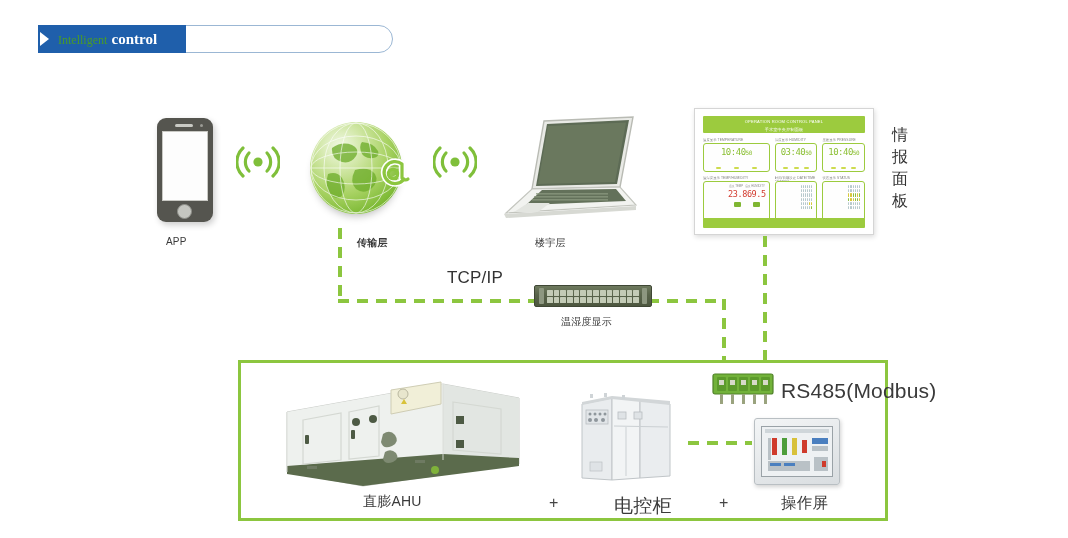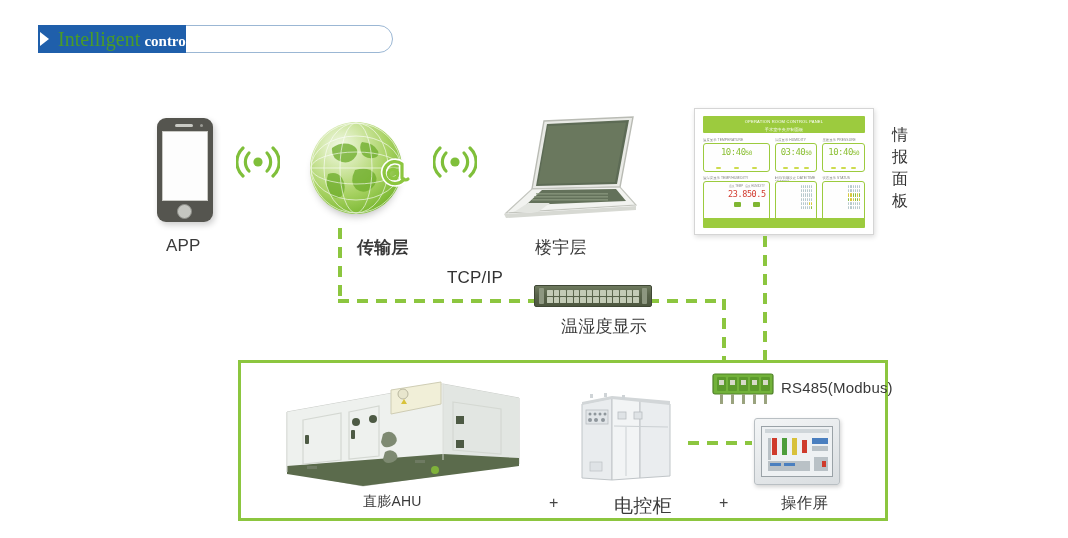--- a/index.html
+++ b/index.html
@@ -34,30 +34,30 @@
     border-top: 7px solid transparent; border-bottom: 7px solid transparent;
     border-left: 9px solid #ffffff;
   }
   .banner-text {
     position: absolute; left: 58px; top: 27px;
     height: 24px; line-height: 24px;
     white-space: nowrap; font-size: 15px;
   }
   .banner-text .t1 {
     font-family: "Liberation Serif", "DejaVu Serif", serif;
-    color: #4a9b28; font-size: 20px;
+    color: #4a9b28; font-size: 12px;
   }
   .banner-text .t2 {
     color: #ffffff; font-weight: bold; font-size: 15px;
     font-family: "Liberation Serif", "DejaVu Serif", serif;
   }
 
   
   .lbl {
-    position: absolute; color: #3a3a3a; font-size: 17px;
+    position: absolute; color: #3a3a3a; font-size: 10px;
     white-space: nowrap; letter-spacing: .2px;
   }
 
   
   .phone {
     position: absolute; left: 157px; top: 118px;
     width: 56px; height: 104px;
     background: #55554f; border-radius: 9px;
     box-shadow: 2px 3px 6px rgba(0,0,0,.20);
   }
@@ -344,21 +344,21 @@
 
       <div class="ip-cell">
         <div class="ip-cap">温湿度显示 TEMP/HUMIDITY</div>
         <div class="ip-box ip-box2">
           <div class="ip-two-cap">
             <i>温度 TEMP</i>
             <i>湿度 HUMIDITY</i>
           </div>
           <div class="ip-two">
             <span>23.8</span>
-            <span>50.5</span>
+            <span>69.5</span>
           </div>
           <div class="ip-grn">
               <i></i>
               <i></i>
             </div>
         </div>
       </div>
 
       <div class="ip-cell">
         <div class="ip-cap">时间/日期设定 DATE/TIME SETTING</div>
@@ -522,21 +522,21 @@
       </g>
       <g fill="#9aa37e">
         <rect x="8" y="22" width="3" height="10"></rect>
         <rect x="19" y="22" width="3" height="10"></rect>
         <rect x="30" y="22" width="3" height="10"></rect>
         <rect x="41" y="22" width="3" height="10"></rect>
         <rect x="52" y="22" width="3" height="10"></rect>
       </g>
     </svg>
   </div>
-  <div class="lbl" style="left:781px; top:379px; font-size:15px;text-align:right;">RS485(Modbus)</div>
+  <div class="lbl" style="left:781px; top:379px; font-size:21px;text-align:right;">RS485(Modbus)</div>
 
   <div class="ahu">
     <svg width="240" height="112" viewBox="0 0 240 112">
       <polygon points="4,34 160,6 236,20 236,86 80,108 4,94" fill="#f4f6f4" stroke="#c9ccc8" stroke-width="1"></polygon>
       <polygon points="4,34 160,6 160,82 4,94" fill="#eef1ee"></polygon>
       <polygon points="160,6 236,20 236,86 160,82" fill="#e2e6e2"></polygon>
       <polygon points="4,88 160,76 236,80 236,88 80,108 4,96" fill="#5b6b4c"></polygon>
       <g fill="none" stroke="#d4d8d2" stroke-width="1.2">
         <polygon points="20,42 58,35 58,82 20,86"></polygon>
         <polygon points="66,34 96,28 96,78 66,81"></polygon>

